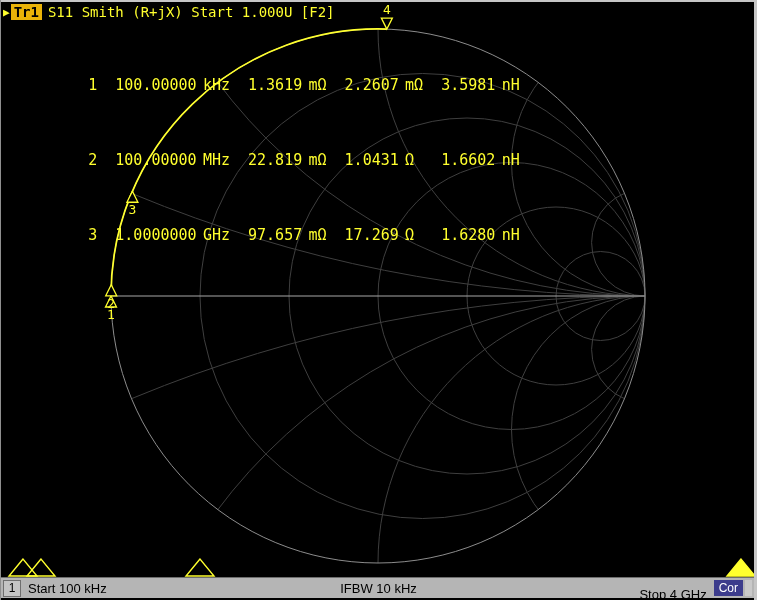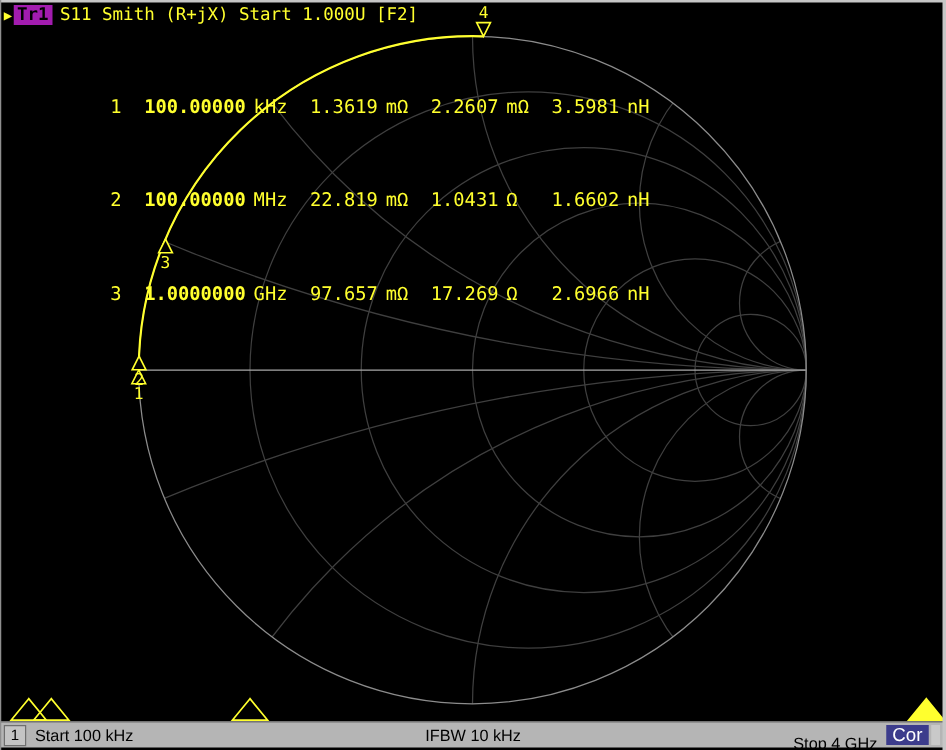--- a/index.html
+++ b/index.html
@@ -12,49 +12,49 @@
   .frame-right{position:absolute;top:0;right:0;width:3px;height:600px;background:#c6c6c6;z-index:7;}
   .frame-left{position:absolute;top:0;left:0;width:1px;height:600px;background:#8f8f8f;z-index:7;}
   
   #chart-svg{position:absolute;top:0;left:0;z-index:1;}
   
   .header{
     position:absolute;top:4px;left:3px;z-index:3;display:flex;align-items:center;
     font-size:14px;color:#ffff2e;white-space:pre;
   }
   .trace-arrow{font-size:11px;margin-right:1px;color:#ffff2e;}
-  .tr-badge{background:#a21caf;color:#000;padding:0 3px;font-weight:bold;margin-right:6px;}
+  .tr-badge{background:#eab308;color:#000;padding:0 3px;font-weight:bold;margin-right:6px;}
   
   .marker-table{
     position:absolute;top:33px;left:16px;z-index:3;font-size:15px;line-height:15px;
     color:#ffff2e;white-space:pre;
   }
   .mt-row span{display:inline-block;}
   .c-num {width:3ch;text-align:right;}
-  .c-freq{width:9ch;margin-left:2ch;font-weight:bold;}
+  .c-freq{width:9ch;margin-left:2ch;}
   .c-funit{width:3ch;margin-left:0.7ch;}
   .c-val {width:6ch;margin-left:2ch;}
   .c-unit{width:2ch;margin-left:0.7ch;}
   
   .status{
     position:absolute;left:0;bottom:2px;width:757px;height:20px;background:#b5b5b5;
     border-top:1px solid #6e6e6e;z-index:6;display:flex;align-items:center;
     font-family:"Liberation Sans",sans-serif;font-size:13px;color:#000;
   }
   .ch-box{
     margin-left:3px;width:16px;height:15px;background:#c4c4c4;border:1px solid #6f6f6f;
     display:flex;align-items:center;justify-content:center;font-size:12px;flex:0 0 auto;
   }
   .start-label{margin-left:7px;}
   .center-label{position:absolute;left:0;right:0;text-align:center;pointer-events:none;}
   .right-group{margin-left:auto;display:flex;align-items:center;margin-right:5px;z-index:1;}
   .stop-label{margin-right:7px;margin-top:12px;}
   .cor-box{
     background:#3c3c8c;color:#ffffff;height:16px;padding:0 5px;
-    display:flex;align-items:center;font-size:15px;
+    display:flex;align-items:center;font-size:12px;
   }
   .stub{width:7px;height:16px;background:#c9c9c9;margin-left:2px;}
 </style>
 </head>
 <body>
 
 <div class="screen">
 
   <svg id="chart-svg" width="757" height="600" viewBox="0 0 757 600">
       <defs>
@@ -111,21 +111,21 @@
   </div>
 
   <div class="marker-table">
     <div class="mt-row">
       <span class="c-num">1</span><span class="c-freq">100.00000</span><span class="c-funit">kHz</span><span class="c-val">1.3619</span><span class="c-unit">mΩ</span><span class="c-val">2.2607</span><span class="c-unit">mΩ</span><span class="c-val">3.5981</span><span class="c-unit">nH</span>
     </div>
     <div class="mt-row">
       <span class="c-num">2</span><span class="c-freq">100.00000</span><span class="c-funit">MHz</span><span class="c-val">22.819</span><span class="c-unit">mΩ</span><span class="c-val">1.0431</span><span class="c-unit">Ω</span><span class="c-val">1.6602</span><span class="c-unit">nH</span>
     </div>
     <div class="mt-row">
-      <span class="c-num">3</span><span class="c-freq">1.0000000</span><span class="c-funit">GHz</span><span class="c-val">97.657</span><span class="c-unit">mΩ</span><span class="c-val">17.269</span><span class="c-unit">Ω</span><span class="c-val">2.6966</span><span class="c-unit">nH</span>
+      <span class="c-num">3</span><span class="c-freq">1.0000000</span><span class="c-funit">GHz</span><span class="c-val">97.657</span><span class="c-unit">mΩ</span><span class="c-val">17.269</span><span class="c-unit">Ω</span><span class="c-val">1.6280</span><span class="c-unit">nH</span>
     </div>
   </div>
 
   <div class="status">
     <div class="ch-box">1</div>
     <span class="start-label">Start 100 kHz</span>
     <span class="center-label">IFBW 10 kHz</span>
     <div class="right-group">
       <span class="stop-label">Stop 4 GHz</span>
       <div class="cor-box">Cor</div>

